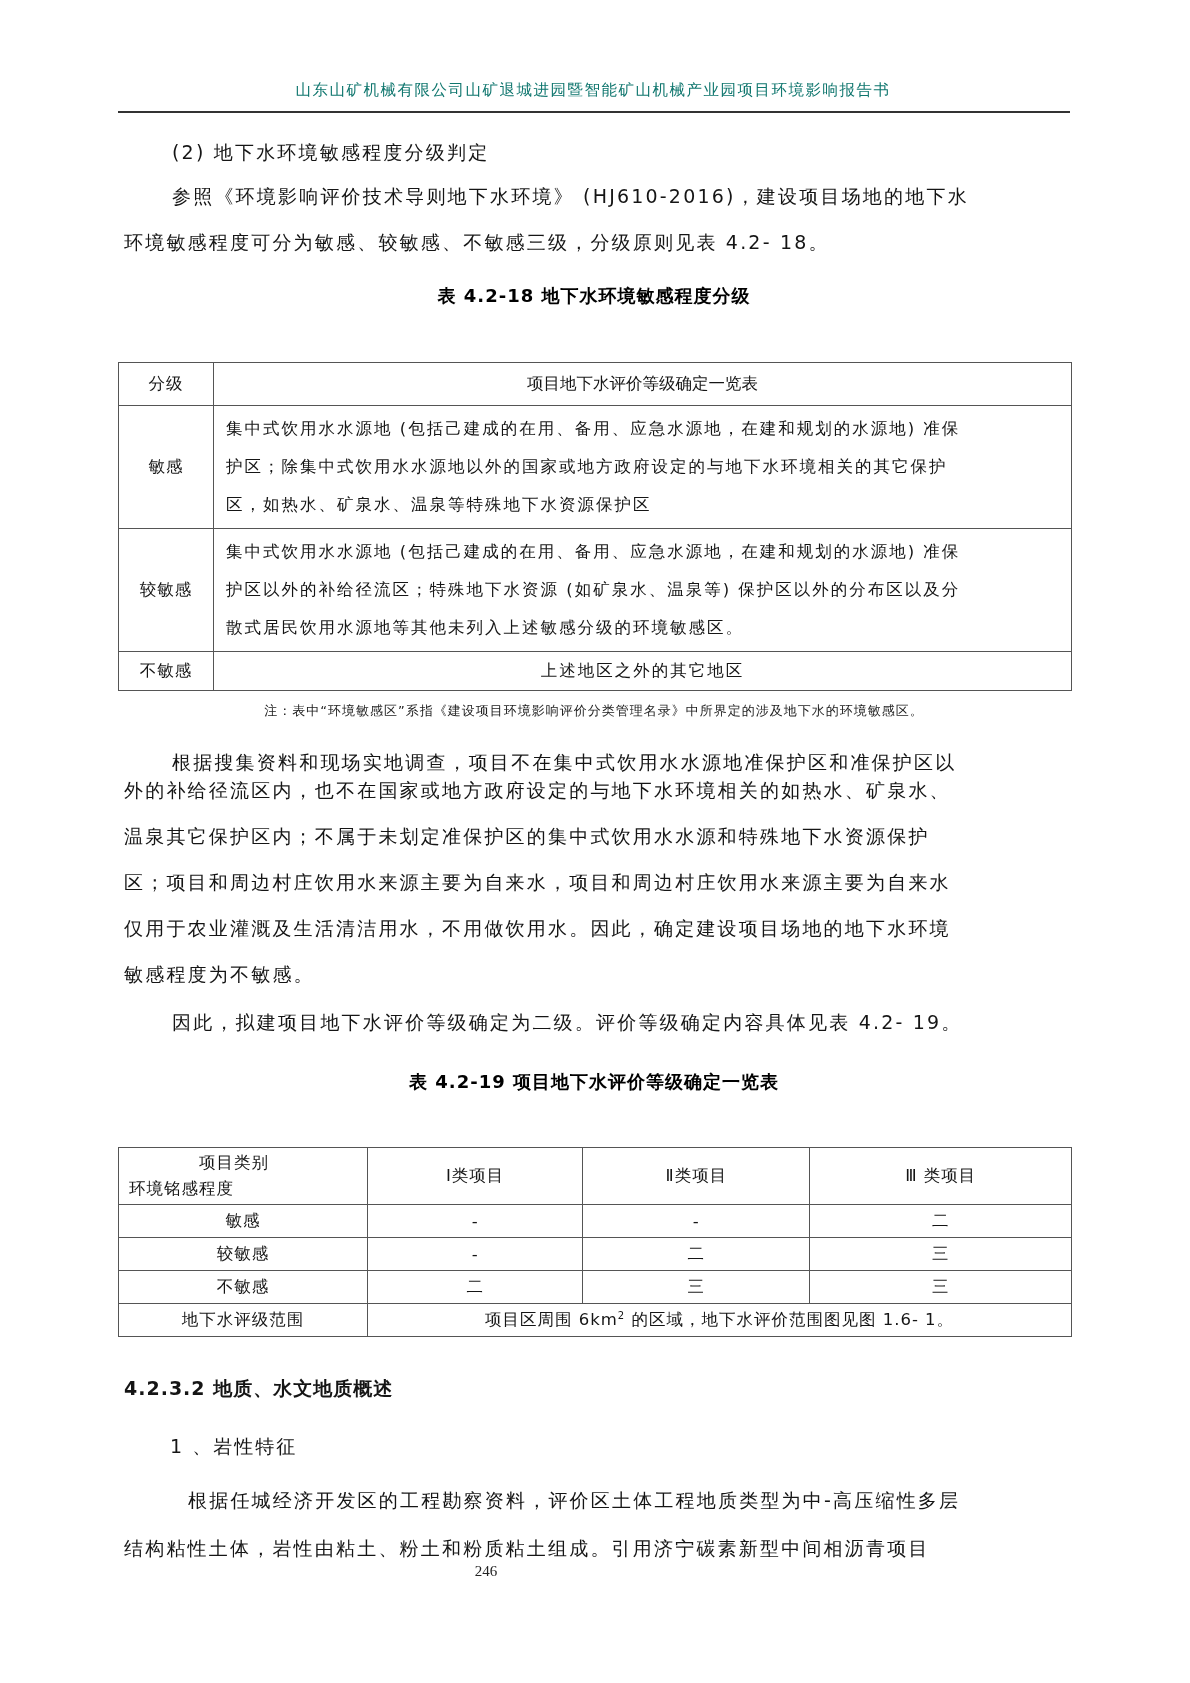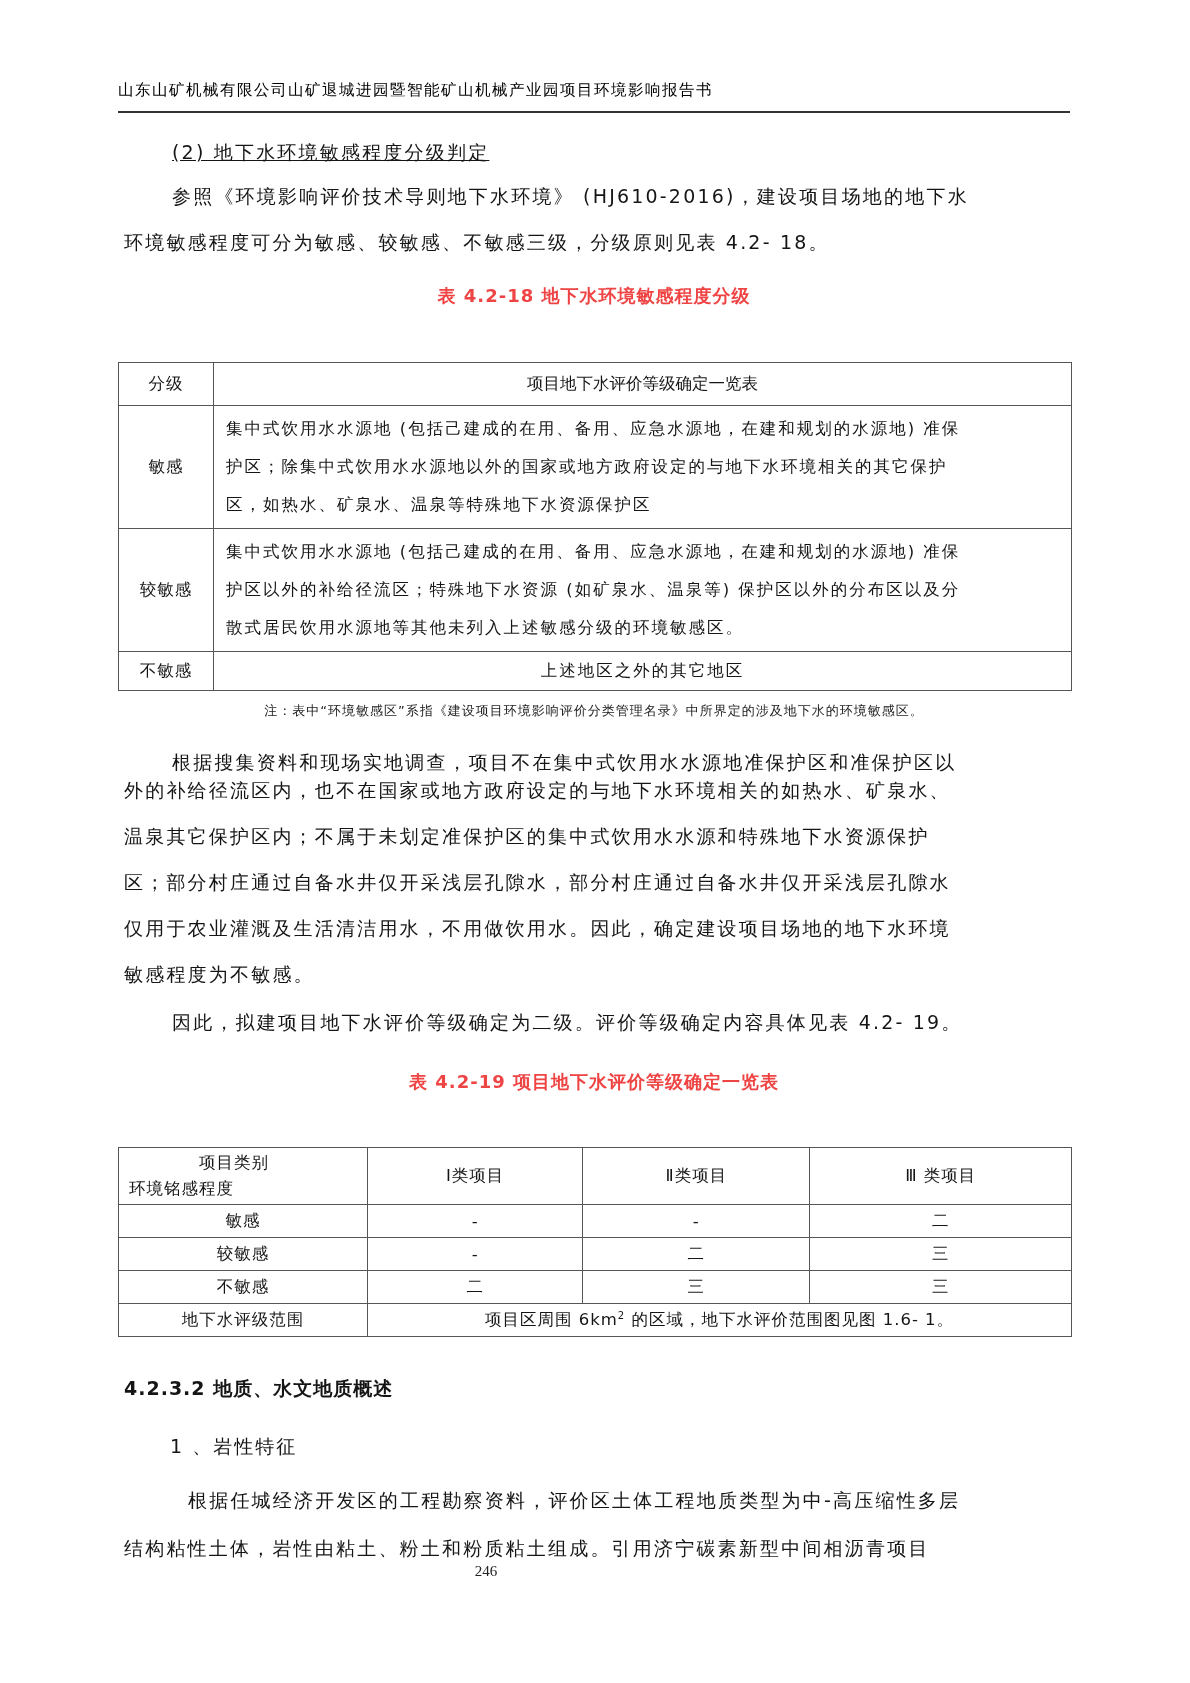--- a/index.html
+++ b/index.html
@@ -1,24 +1,24 @@
 <!DOCTYPE html>
 <html><head>
 <meta charset="utf-8">
 <style>
   html, body { margin: 0; padding: 0; background: #ffffff; }
   body { width: 1190px; height: 1683px; position: relative; overflow: hidden;
          font-family: "DejaVu Sans", sans-serif; color: #111; }
-  .header { position: absolute; left: 118px; top: 80px; width: 950px; 
-            font-size: 15.5px; letter-spacing: 1.5px; color: #000000; }
+  .header { position: absolute; left: 118px; top: 80px; width: 950px; text-align: center;
+            font-size: 15.5px; letter-spacing: 1.5px; color: #0f766e; }
   .header-rule { position: absolute; left: 118px; top: 111px; width: 952px; height: 0;
                  border-top: 2px solid #333; }
   .p { position: absolute; font-size: 19px; letter-spacing: 2.2px; color: #151515; white-space: nowrap; }
   .cap { position: absolute; left: 118px; width: 952px; text-align: center; font-size: 18px;
-         font-weight: bold; letter-spacing: 1px; color: #ef4444; }
+         font-weight: bold; letter-spacing: 1px; color: #000000; }
   .note { position: absolute; left: 118px; width: 952px; text-align: center; font-size: 13px;
           letter-spacing: 1px; color: #222; top: 702px; }
   table { position: absolute; border-collapse: collapse; font-size: 16.5px; color: #151515; }
   td { border: 1px solid #555; padding: 0; }
   #t18 { left: 118px; top: 362px; width: 954px; }
   #t18 td.lvl { width: 94px; text-align: center; letter-spacing: 1px; }
   #t18 td.desc { padding: 4px 8px 4px 12px; line-height: 38px; letter-spacing: 2px; }
   #t18 td.center { text-align: center; }
   #t18 tr.h td { height: 42px; }
   #t18 tr.last td { height: 38px; }
@@ -32,21 +32,21 @@
   .sub { position: absolute; left: 170px; top: 1434px; font-size: 19px; color: #151515; letter-spacing: 2px; }
   .pageno { position: absolute; left: 0; width: 972px; text-align: center; top: 1563px;
             font-family: "Liberation Serif", serif; font-size: 15px; color: #222; }
 </style>
 </head>
 <body>
 
 <div class="header">山东山矿机械有限公司山矿退城进园暨智能矿山机械产业园项目环境影响报告书</div>
 <div class="header-rule"></div>
 
-<div class="p" style="left:172px; top:140px;text-decoration:underline;">(2) 地下水环境敏感程度分级判定</div>
+<div class="p" style="left:172px; top:140px;">(2) 地下水环境敏感程度分级判定</div>
 
 <div class="p" style="left:172px; top:184px;">参照《环境影响评价技术导则地下水环境》 (HJ610-2016)，建设项目场地的地下水</div>
 <div class="p" style="left:124px; top:230px;">环境敏感程度可分为敏感、较敏感、不敏感三级，分级原则见表 4.2- 18。</div>
 
 <div class="cap" style="top:284px;">表 4.2-18 地下水环境敏感程度分级</div>
 
 <table id="t18">
   <tbody>
       <tr class="h">
     <td class="lvl">分级</td>
@@ -73,21 +73,21 @@
     <td class="center" style="letter-spacing:2px;">上述地区之外的其它地区</td>
   </tr>
 </tbody>
   </table>
 
 <div class="note">注：表中“环境敏感区”系指《建设项目环境影响评价分类管理名录》中所界定的涉及地下水的环境敏感区。</div>
 
 <div class="p" style="left:172px; top:750px;">根据搜集资料和现场实地调查，项目不在集中式饮用水水源地准保护区和准保护区以</div>
 <div class="p" style="left:124px; top:778px;">外的补给径流区内，也不在国家或地方政府设定的与地下水环境相关的如热水、矿泉水、</div>
 <div class="p" style="left:124px; top:824px;">温泉其它保护区内；不属于未划定准保护区的集中式饮用水水源和特殊地下水资源保护</div>
-<div class="p" style="left:124px; top:870px;">区；部分村庄通过自备水井仅开采浅层孔隙水，部分村庄通过自备水井仅开采浅层孔隙水</div>
+<div class="p" style="left:124px; top:870px;">区；项目和周边村庄饮用水来源主要为自来水，项目和周边村庄饮用水来源主要为自来水</div>
 <div class="p" style="left:124px; top:916px;">仅用于农业灌溉及生活清洁用水，不用做饮用水。因此，确定建设项目场地的地下水环境</div>
 <div class="p" style="left:124px; top:962px;">敏感程度为不敏感。</div>
 
 <div class="p" style="left:172px; top:1010px;">因此，拟建项目地下水评价等级确定为二级。评价等级确定内容具体见表 4.2- 19。</div>
 
 <div class="cap" style="top:1070px;">表 4.2-19 项目地下水评价等级确定一览表</div>
 
 <table id="t19">
   <tbody>
       <tr>

